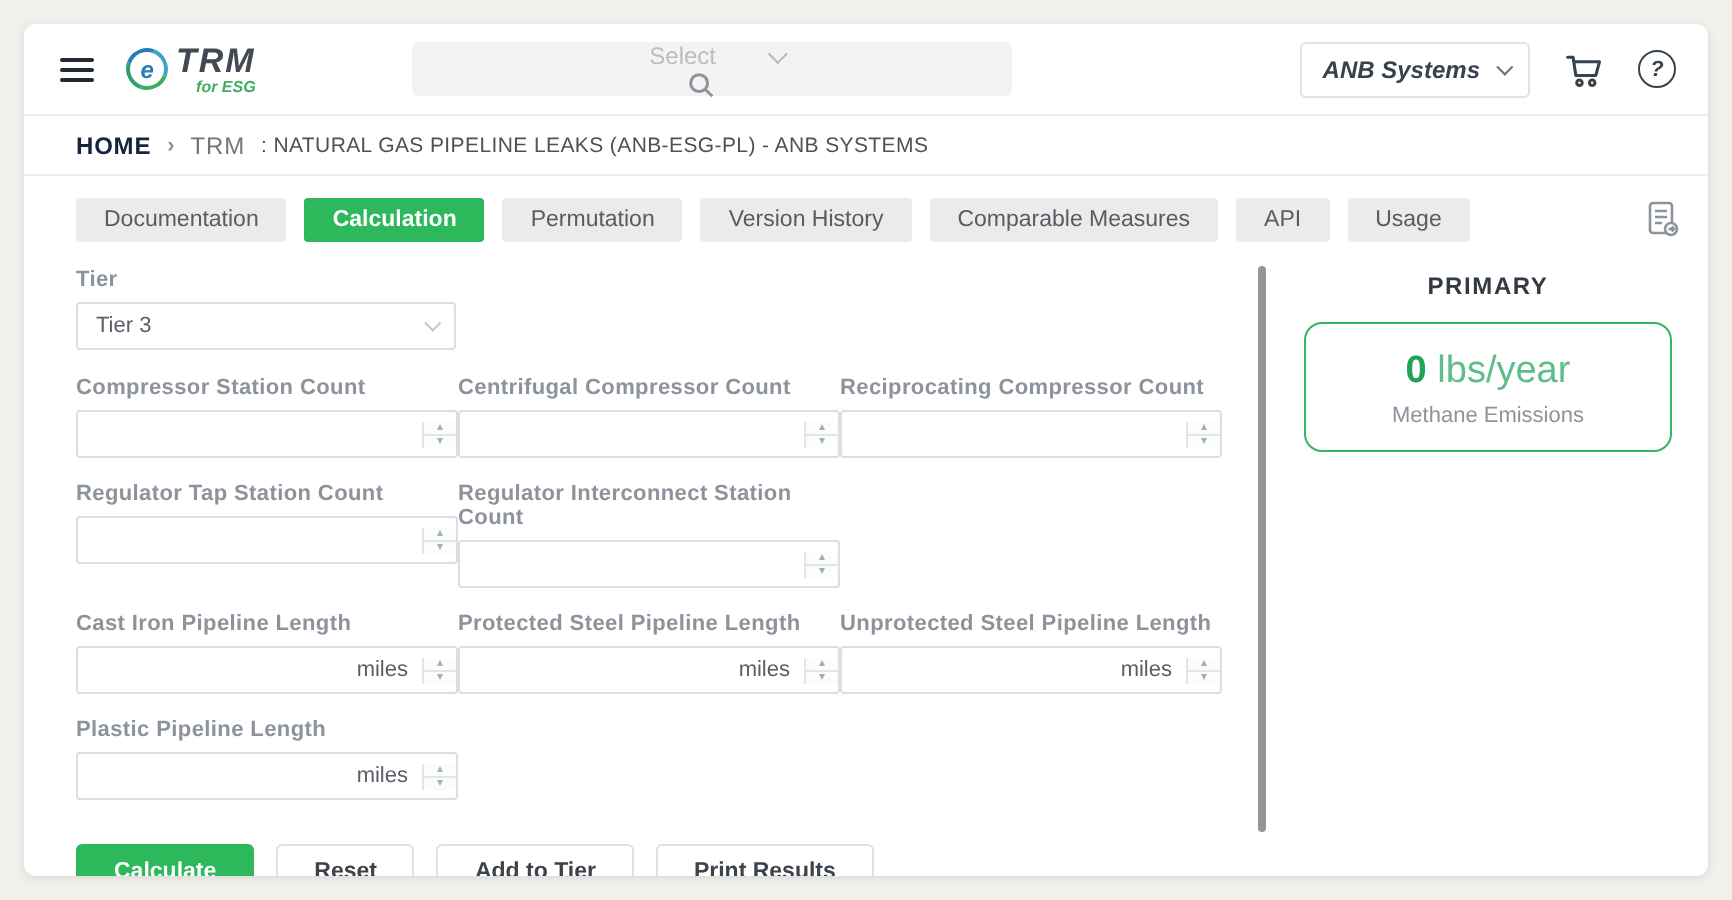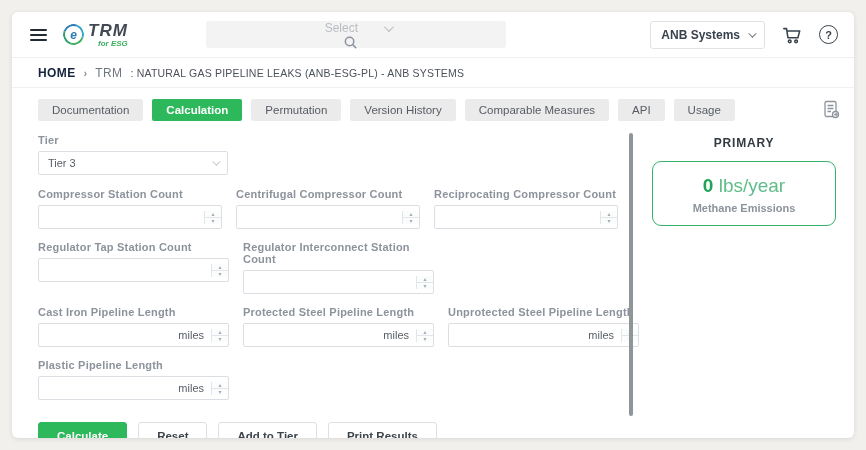--- a/index.html
+++ b/index.html
@@ -43,21 +43,21 @@
   .searchbar .sel { padding:0 8px 0 12px; cursor:pointer; display:flex; align-items:center; gap:26px; }
   .chev { width:7px; height:7px; border-right:1.5px solid #b4b8bd; border-bottom:1.5px solid #b4b8bd; transform:rotate(45deg) translateY(-2px); display:inline-block; }
   .searchbar .vdiv { width:1px; height:16px; background:#dddddd; margin:0 10px; }
   .searchbar input {
     flex:1; border:none; background:transparent; outline:none;
     font-size:12px; color:#6a6f75; font-family:"Liberation Sans", sans-serif;
   }
   .searchbar input::placeholder { color:#c2c5c9; }
   .search-ico { margin-right:10px; cursor:pointer; display:flex; }
 
-  .hdr-right { margin-left:auto; display:flex; align-items:center; gap:16px; }
+  .hdr-right { margin-left:auto; display:flex; align-items:center; gap:16px;font-style:italic; }
   .org-btn {
     border:1px solid #e2e2e2; border-radius:3px; background:#fff;
     padding:6px 10px; font-size:12px; font-weight:bold; color:#38424d;
     display:flex; align-items:center; gap:8px; cursor:pointer;
   }
   .org-btn .chev { width:6px; height:6px; border-color:#6a737d; }
   .icon-btn { cursor:pointer; display:flex; align-items:center; }
   .help-circle {
     width:19px; height:19px; border:1.7px solid #37424d; border-radius:50%;
     display:flex; align-items:center; justify-content:center;
@@ -92,21 +92,21 @@
 
   .field-label { font-size:11px; color:#8d939c; font-weight:bold; margin-bottom:5px; letter-spacing:.2px; }
   .tier-block { margin-bottom:13px; }
   .select-box {
     width:190px; height:24px; border:1px solid #dbdfe3; border-radius:2px;
     display:flex; align-items:center; padding:0 9px; cursor:pointer;gap:27px;
   }
   .select-box .val { flex:1; font-size:11px; color:#585e66; }
   .select-box .chev { width:6px; height:6px; border-color:#c4c8cd; }
 
-  .f-row { display:flex; gap:14px; margin-bottom:12px; }
+  .f-row { display:flex; margin-bottom:12px; }
   .field { width:191px; }
   .inp-wrap {
     height:24px; border:1px solid #dbdfe3; border-radius:2px;
     display:flex; align-items:center; background:#fff;
   }
   .inp-wrap input {
     flex:1; min-width:0; border:none; outline:none; padding:0 6px;
     font-size:11px; color:#444; font-family:"Liberation Sans", sans-serif;
   }
   .unit { align-self:center; font-size:11px; color:#585e66; padding-right:7px; }
@@ -130,21 +130,21 @@
     text-align:center; font-size:12px; font-weight:bold; color:#343a42;
     letter-spacing:.8px; margin-bottom:11px;
   }
   .result-card {
     width:184px; margin:0 auto; border:1.6px solid #35b368; border-radius:9px;
     padding:13px 8px 11px; text-align:center; background:#fff;
   }
   .result-line { font-size:19px; }
   .result-value { font-weight:bold; color:#21a457; }
   .result-unit { color:#5fbd89; }
-  .result-caption { font-size:11px; color:#8d939c; margin-top:5px;font-weight:bold; }
+  .result-caption { font-size:11px; color:#8d939c; margin-top:5px; }
 </style>
 </head>
 <body>
 
 <div class="card">
 
   <div class="header">
     <div class="hamburger">
       <span></span>
         <span></span>

